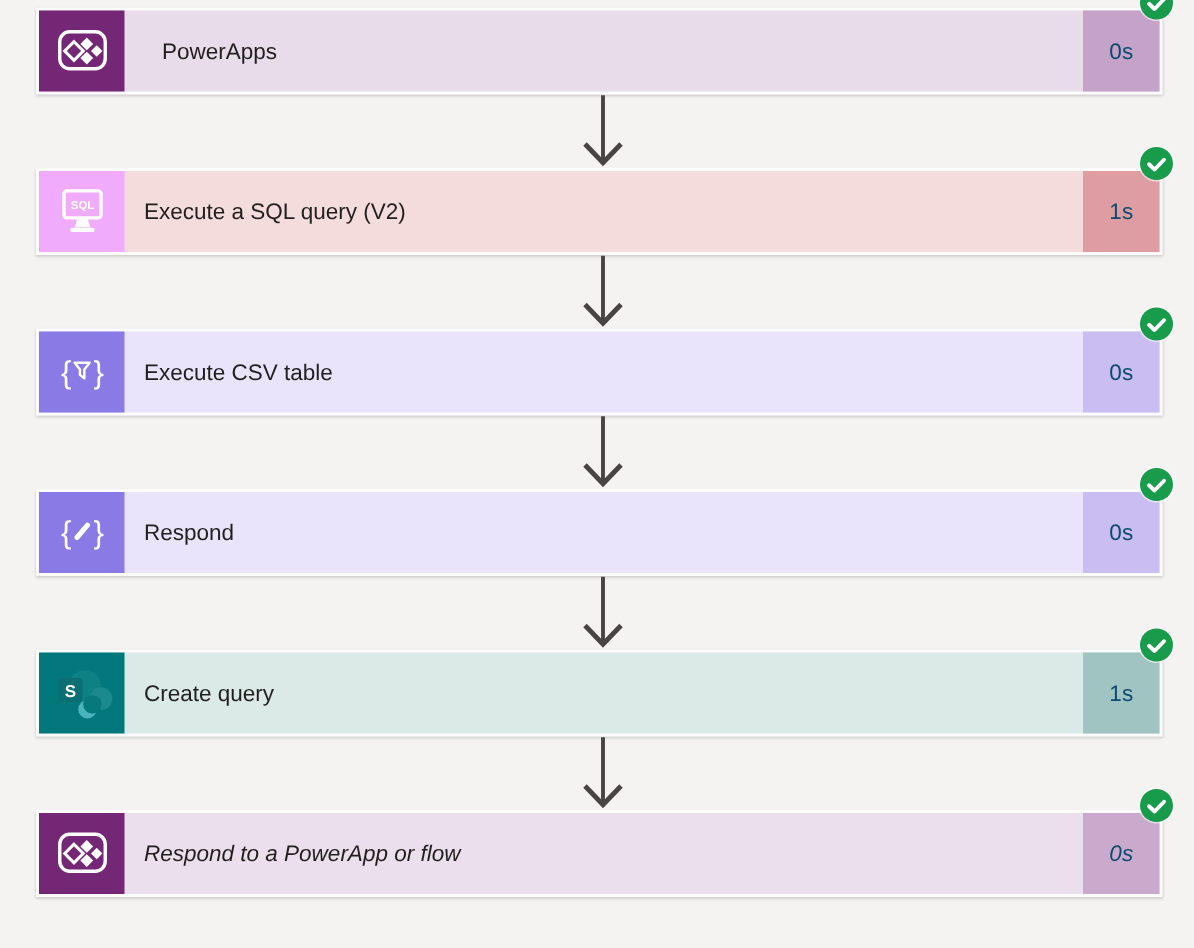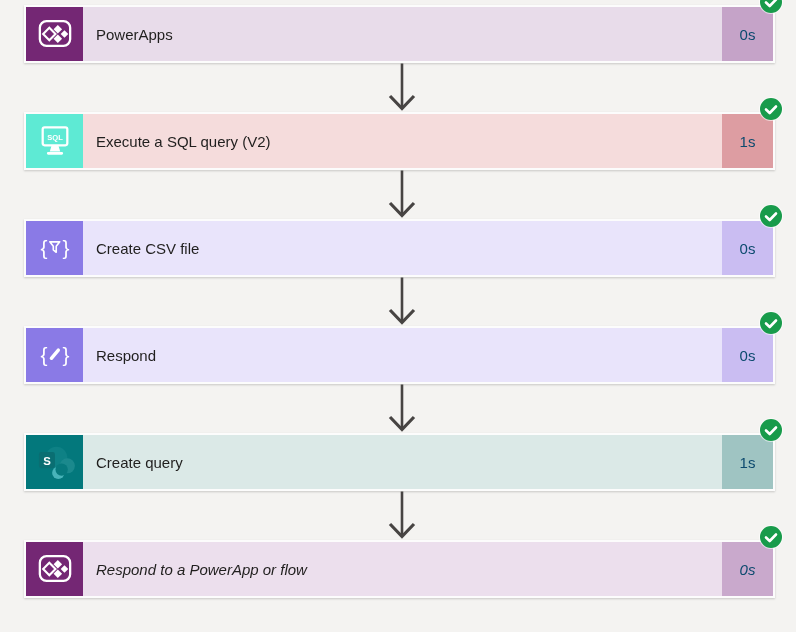--- a/index.html
+++ b/index.html
@@ -38,21 +38,21 @@
   }
   .arrow{position:absolute;left:384px;}
   .arrow line,.arrow polyline{stroke:#474443;fill:none;}
   svg text{font-family:"Liberation Sans",sans-serif;}
 </style>
 </head>
 <body style="background: rgb(244, 243, 241);">
 
 <div class="canvas">
 
-  <div class="step" style="top: 5px; background: rgb(232, 220, 234);">
+  <div class="step" style="top: 5px; background: rgb(232, 220, 234); gap: 12px;">
     <div class="icon" style="background: rgb(116, 39, 116);">
       <svg width="54" height="54" viewBox="0 0 57 54">
         <rect x="12.5" y="13.5" width="32" height="26" rx="7" fill="none" stroke="#fff" stroke-width="2.4"></rect>
         <path d="M22.5,20.5 L29,27 L22.5,33.5 L16,27 Z" fill="none" stroke="#fff" stroke-width="2.2"></path>
         <path d="M31.5,17.5 l4.5,4.5 l-4.5,4.5 l-4.5,-4.5 z" fill="#fff"></path>
         <path d="M31.5,27.5 l4.5,4.5 l-4.5,4.5 l-4.5,-4.5 z" fill="#fff"></path>
         <path d="M38.5,23 l4,4 l-4,4 l-4,-4 z" fill="#fff"></path>
       </svg>
     </div>
     <div class="title">PowerApps</div>
@@ -63,21 +63,21 @@
       </svg>
     </div>
   </div>
 
   <svg class="arrow" style="top:63px" width="36" height="49" viewBox="0 0 36 49">
     <line x1="18" y1="0.5" x2="18" y2="44" stroke-width="2.6"></line>
     <polyline points="6,33 18,45.5 30,33" stroke-width="3.2"></polyline>
   </svg>
 
   <div class="step" style="top: 112px; background: rgb(245, 220, 220);">
-    <div class="icon" style="background: #5eead4;">
+    <div class="icon" style="background: #f0abfc;">
       <svg width="54" height="54" viewBox="0 0 57 54">
         <rect x="15.5" y="12.5" width="26" height="19" rx="2" fill="none" stroke="#fff" stroke-width="2.4"></rect>
         <text x="28.5" y="25.5" text-anchor="middle" font-size="8" font-weight="bold" fill="#fff">SQL</text>
         <path d="M25,31.5 h7 l2,6.5 h-11 z" fill="#fff"></path>
         <rect x="20" y="38.5" width="17" height="3" rx="1.2" fill="#fff"></rect>
       </svg>
     </div>
     <div class="title">Execute a SQL query (V2)</div>
     <div class="duration" style="background: rgb(221, 157, 162);">1s</div>
     <div class="badge" style="background: rgb(24, 155, 75);">
@@ -93,21 +93,21 @@
   </svg>
 
   <div class="step" style="top: 219px; background: rgb(233, 228, 251);">
     <div class="icon" style="background: rgb(138, 122, 230);">
       <svg width="54" height="54" viewBox="0 0 57 54">
         <text x="17" y="34.5" text-anchor="middle" font-size="22" fill="#fff">{</text>
         <text x="40" y="34.5" text-anchor="middle" font-size="22" fill="#fff">}</text>
         <path d="M23,20.5 L33.5,20.5 L29.8,25.2 L29.8,31.5 L26.7,29 L26.7,25.2 Z" fill="none" stroke="#fff" stroke-width="1.7" stroke-linejoin="round"></path>
       </svg>
     </div>
-    <div class="title">Create CSV file</div>
+    <div class="title">Execute CSV table</div>
     <div class="duration" style="background: rgb(202, 189, 242);">0s</div>
     <div class="badge" style="background: rgb(24, 155, 75);">
       <svg width="22" height="22" viewBox="0 0 22 22">
         <polyline points="6,11.5 9.7,15 16,8.5" fill="none" stroke="#fff" stroke-width="2.6" stroke-linecap="round" stroke-linejoin="round"></polyline>
       </svg>
     </div>
   </div>
 
   <svg class="arrow" style="top:277px" width="36" height="49" viewBox="0 0 36 49">
     <line x1="18" y1="0.5" x2="18" y2="44" stroke-width="2.6"></line>

